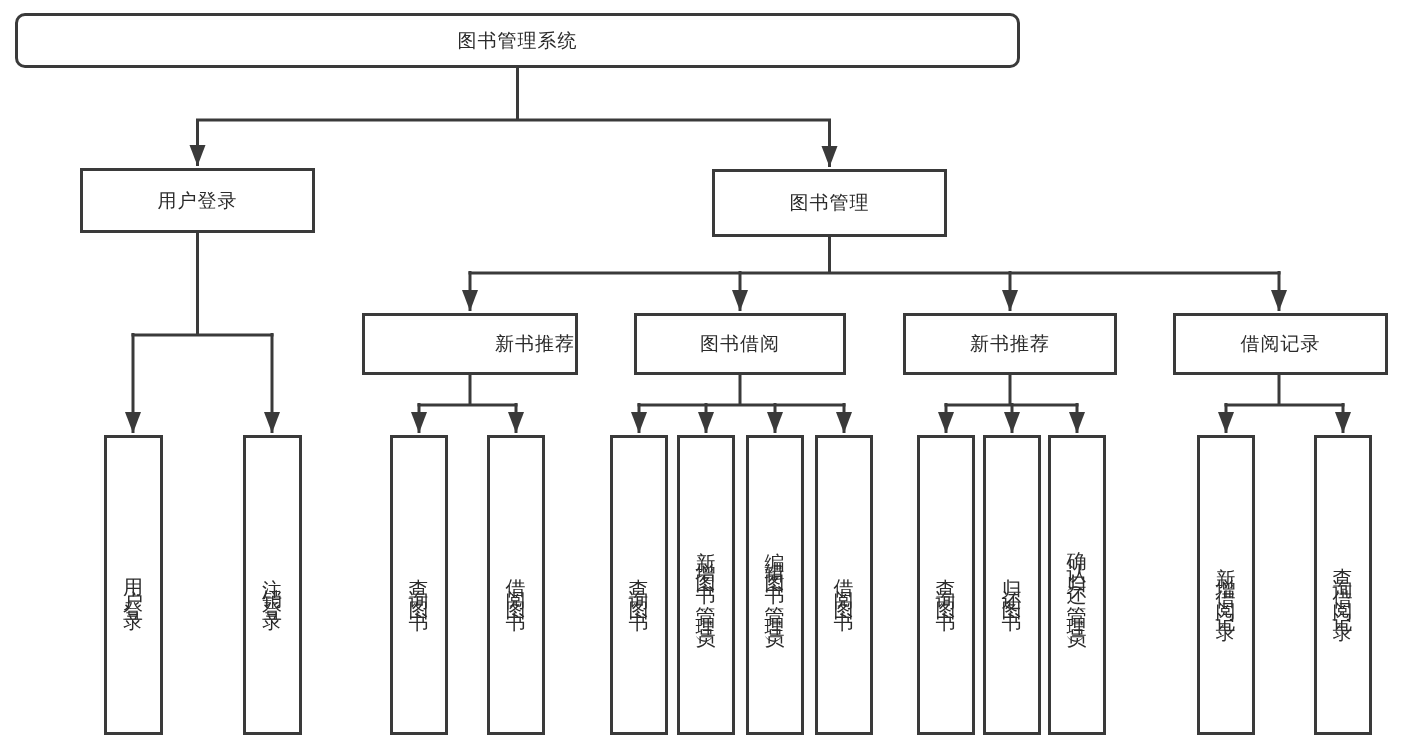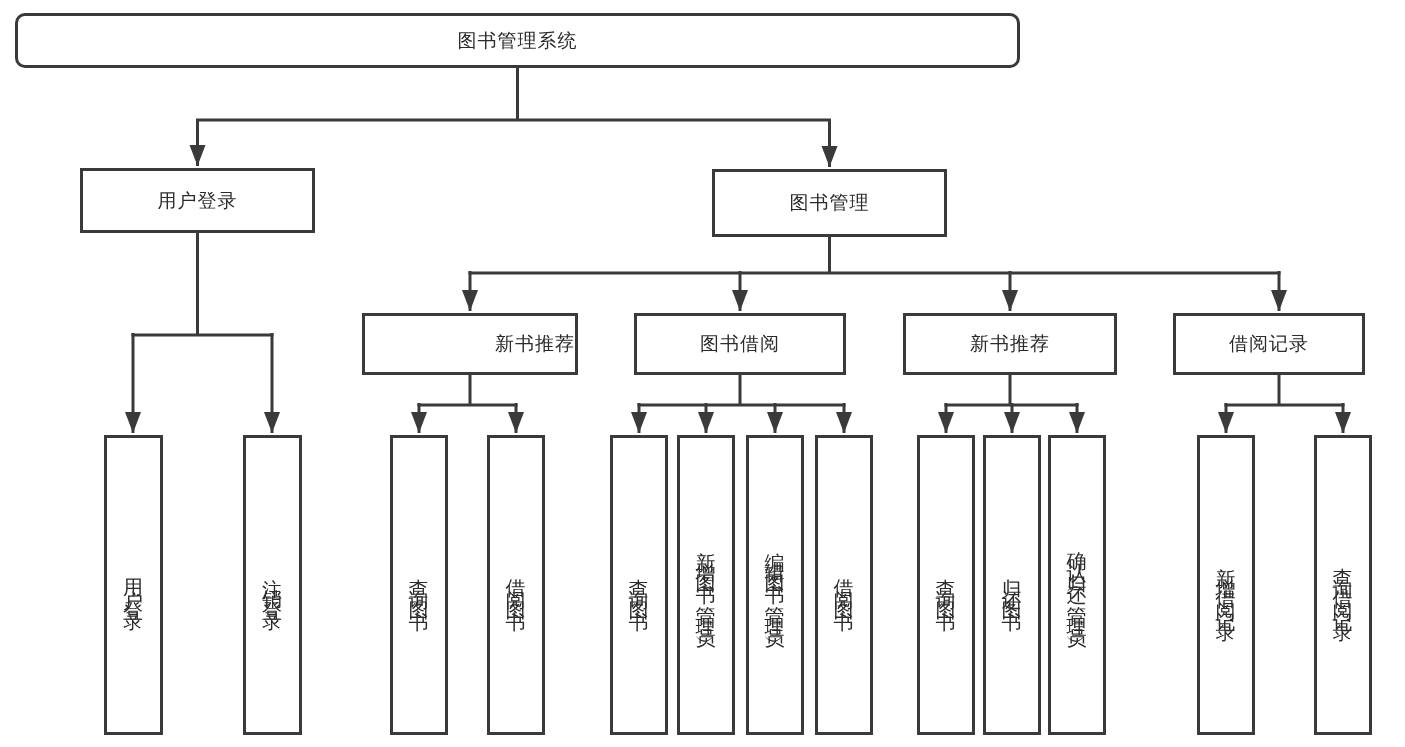--- a/index.html
+++ b/index.html
@@ -120,21 +120,21 @@
 
   <div class="node hnode" style="left:362px; top:313px; width:216px; height:62px;justify-content:flex-end;">
     <span>新书推荐</span>
   </div>
   <div class="node hnode" style="left:634px; top:313px; width:212px; height:62px;">
     <span>图书借阅</span>
   </div>
   <div class="node hnode" style="left:903px; top:313px; width:214px; height:62px;">
     <span>新书推荐</span>
   </div>
-  <div class="node hnode" style="left:1173px; top:313px; width:192px; height:62px;">
+  <div class="node hnode" style="left:1173px; top:313px; width:215px; height:62px;">
     <span>借阅记录</span>
   </div>
 
   <div class="node vnode" style="left:104px; top:435px; width:59px; height:300px;">
     <span class="vtext">用户登录</span>
   </div>
   <div class="node vnode" style="left:243px; top:435px; width:59px; height:300px;">
     <span class="vtext">注销登录</span>
   </div>
 

